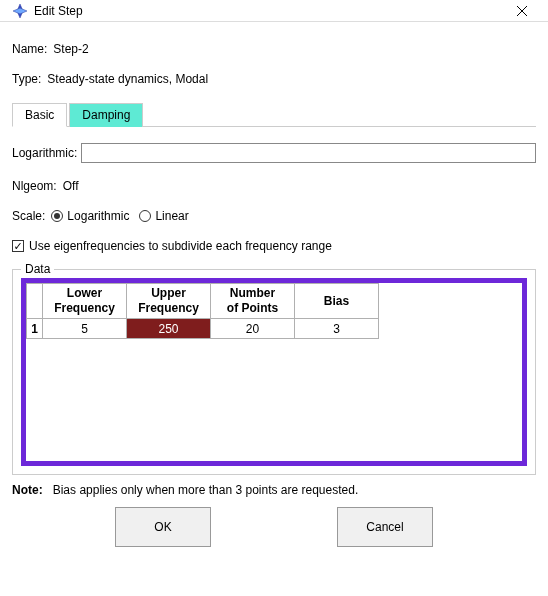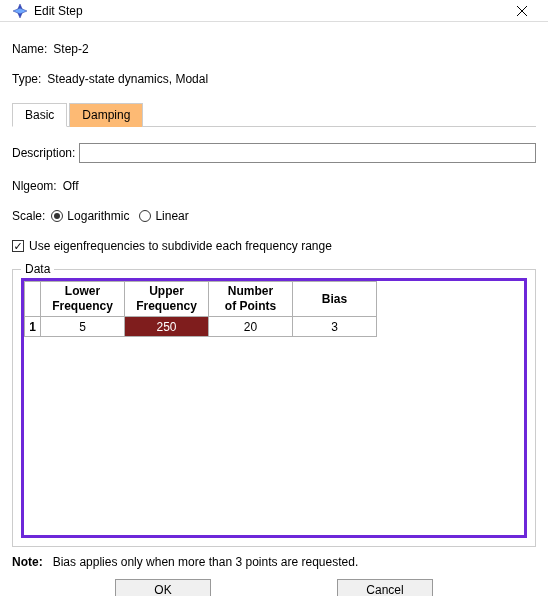--- a/index.html
+++ b/index.html
@@ -49,21 +49,21 @@
   }
   .tabs {
     display: flex;
     margin-top: 10px;
     border-bottom: 1px solid #ccc;
   }
   .tab {
     padding: 4px 12px;
     border: 1px solid #ccc;
     border-bottom: none;
-    background: #fdba74;
+    background: #5eead4;
     margin-right: 2px;
     cursor: pointer;
     position: relative;
     top: 1px;
   }
   .tab.active {
     background: #fff;
     border-bottom: 1px solid #fff;
   }
   .tabpanel {
@@ -123,22 +123,22 @@
   }
   .fieldset .legend {
     position: absolute;
     top: -8px;
     left: 8px;
     background: #fff;
     padding: 0 4px;
     font-size: 12px;
   }
   .datagrid-wrap {
-    border: 3px solid #6d28d9;
-    height: 260px;
+    border: 5px solid #6d28d9;
+    height: 188px;
     overflow: auto;
     background: #fff;
   }
   table.datagrid {
     border-collapse: collapse;
     font-size: 12px;
   }
   .datagrid th, .datagrid td {
     border: 1px solid #b0b0b0;
     text-align: center;
@@ -168,21 +168,21 @@
     margin-top: 8px;
   }
   .note b { font-weight: bold; }
   .footer {
     display: flex;
     justify-content: space-around;
     padding: 10px 40px 0 40px;
   }
   .btn {
     min-width: 96px;
-    height: 22px;
+    height: 40px;
     border: 1px solid #999;
     background: #f0f0f0;
     cursor: pointer;
     display: inline-flex;
     align-items: center;
     justify-content: center;
     font-size: 12px;
   }
 </style>
 </head>
@@ -216,21 +216,21 @@
   </div>
 
   <div class="tabs">
     <div class="tab active">Basic</div>
     <div class="tab">Damping</div>
   </div>
 
   <div class="tabpanel">
 
     <div class="desc-row">
-      <span class="lbl" style="margin-right:4px">Description:</span>
+      <span class="lbl" style="margin-right:4px">Logarithmic:</span>
       <input type="text" value="" style="">
     </div>
 
     <div class="info-row">
       <span class="lbl">Nlgeom:</span>
       <span>Off</span>
     </div>
 
     <div class="info-row">
       <span class="lbl">Scale:</span>

